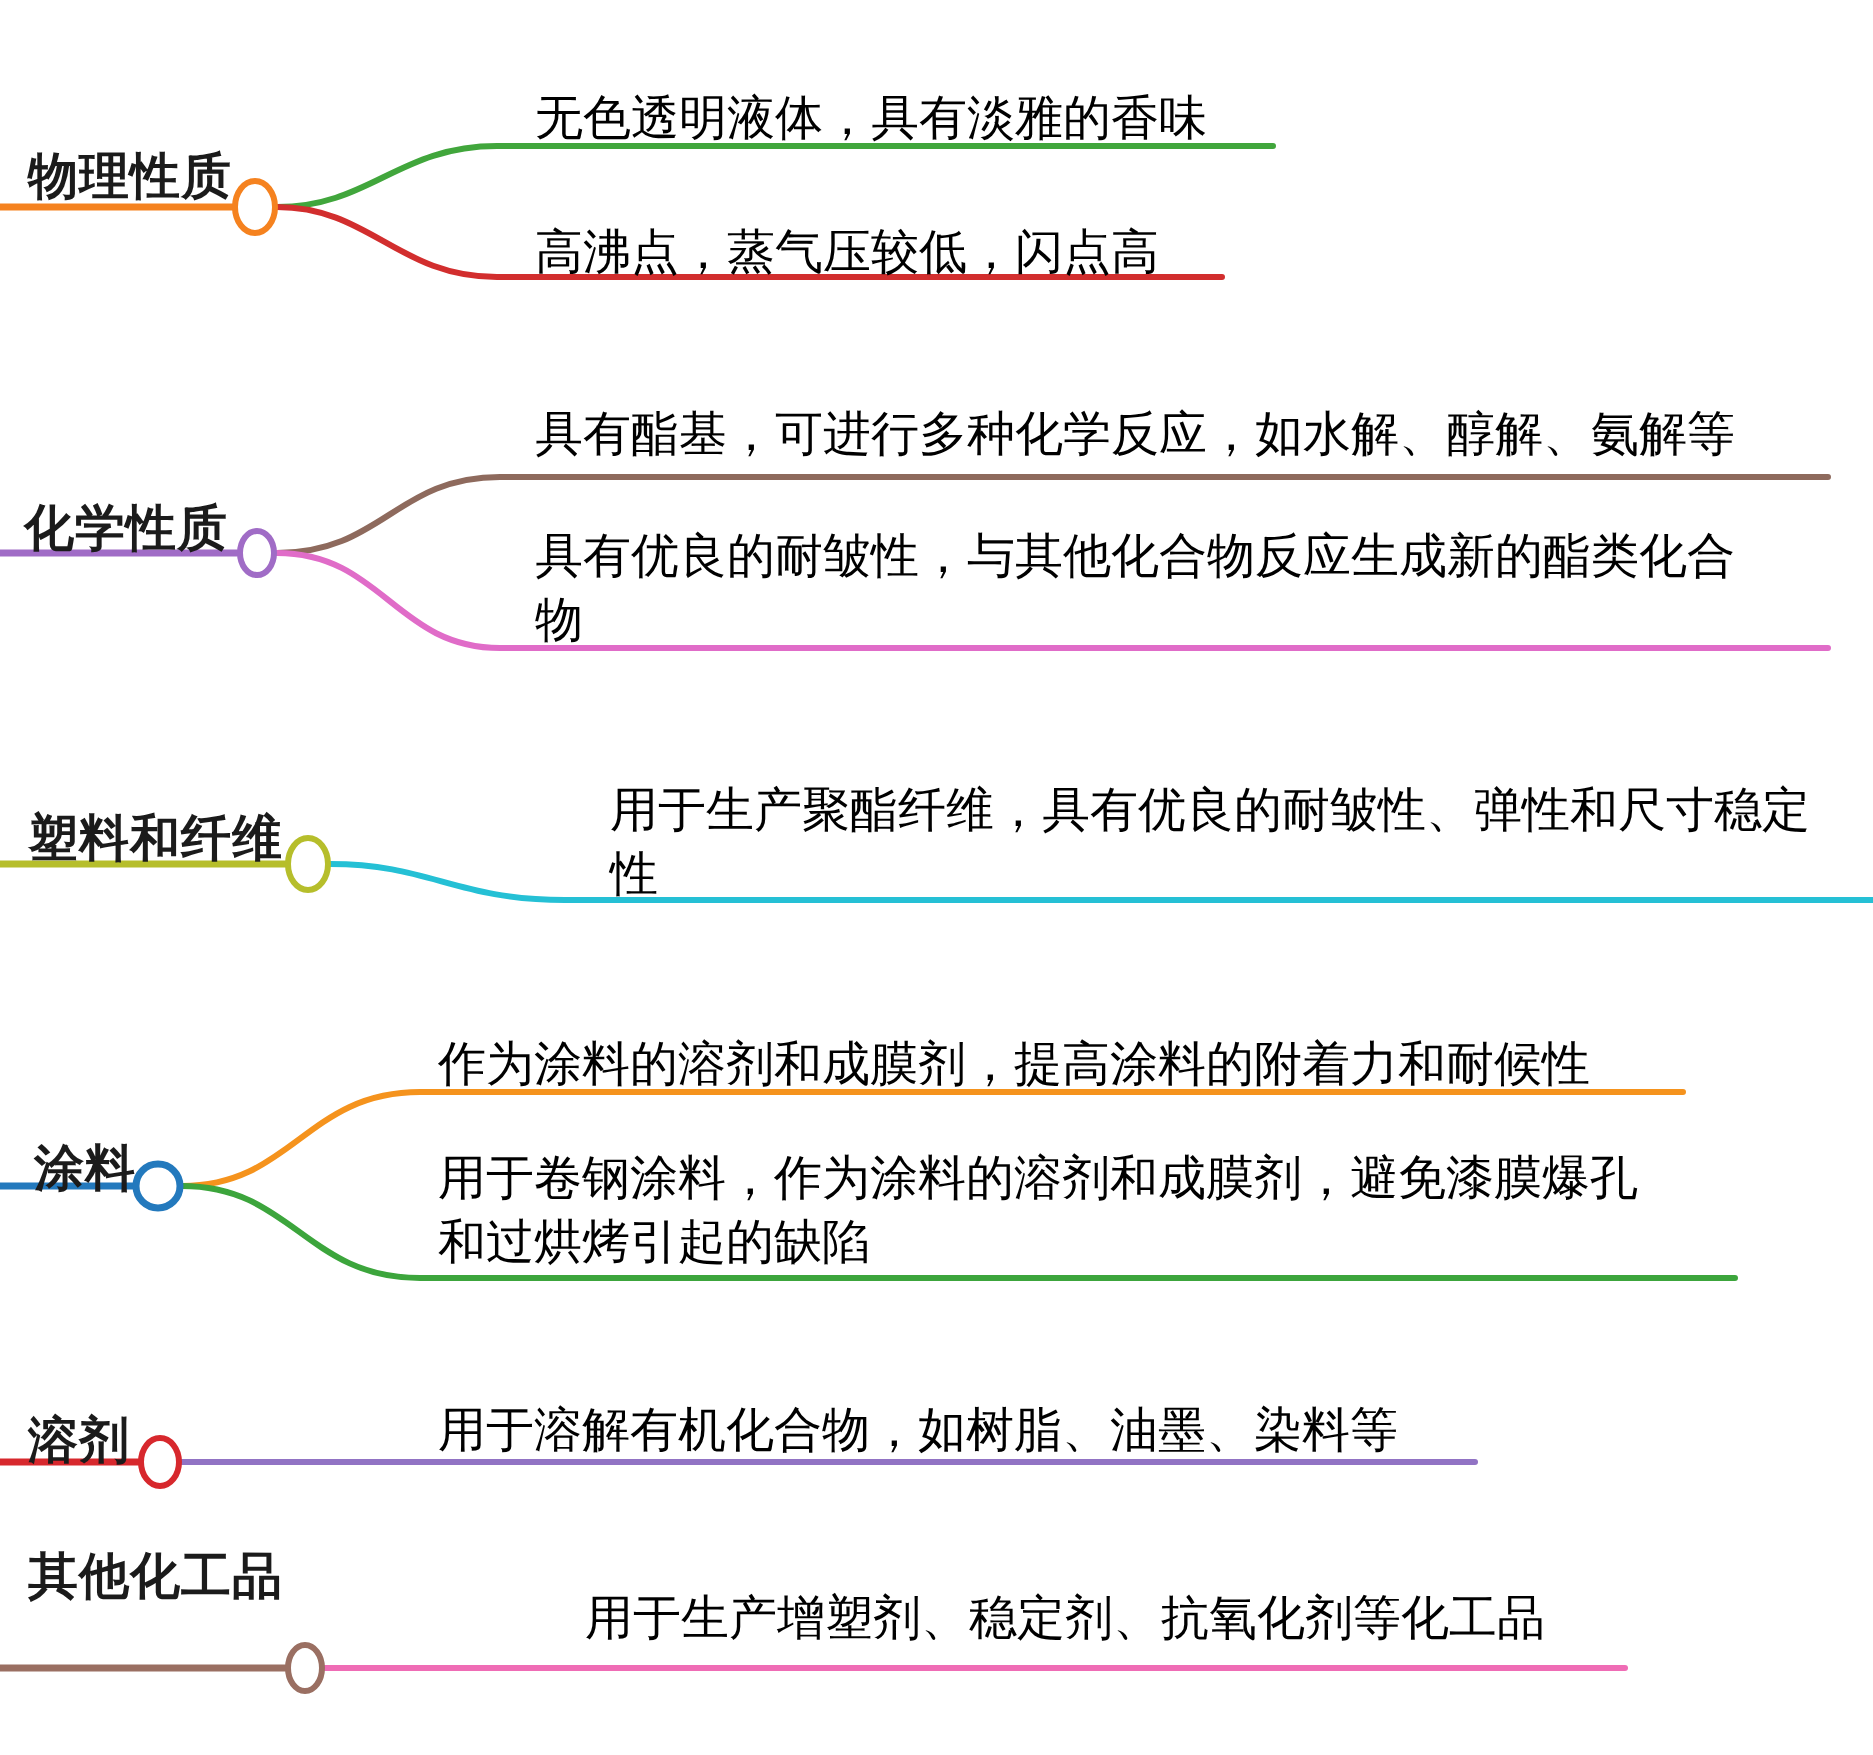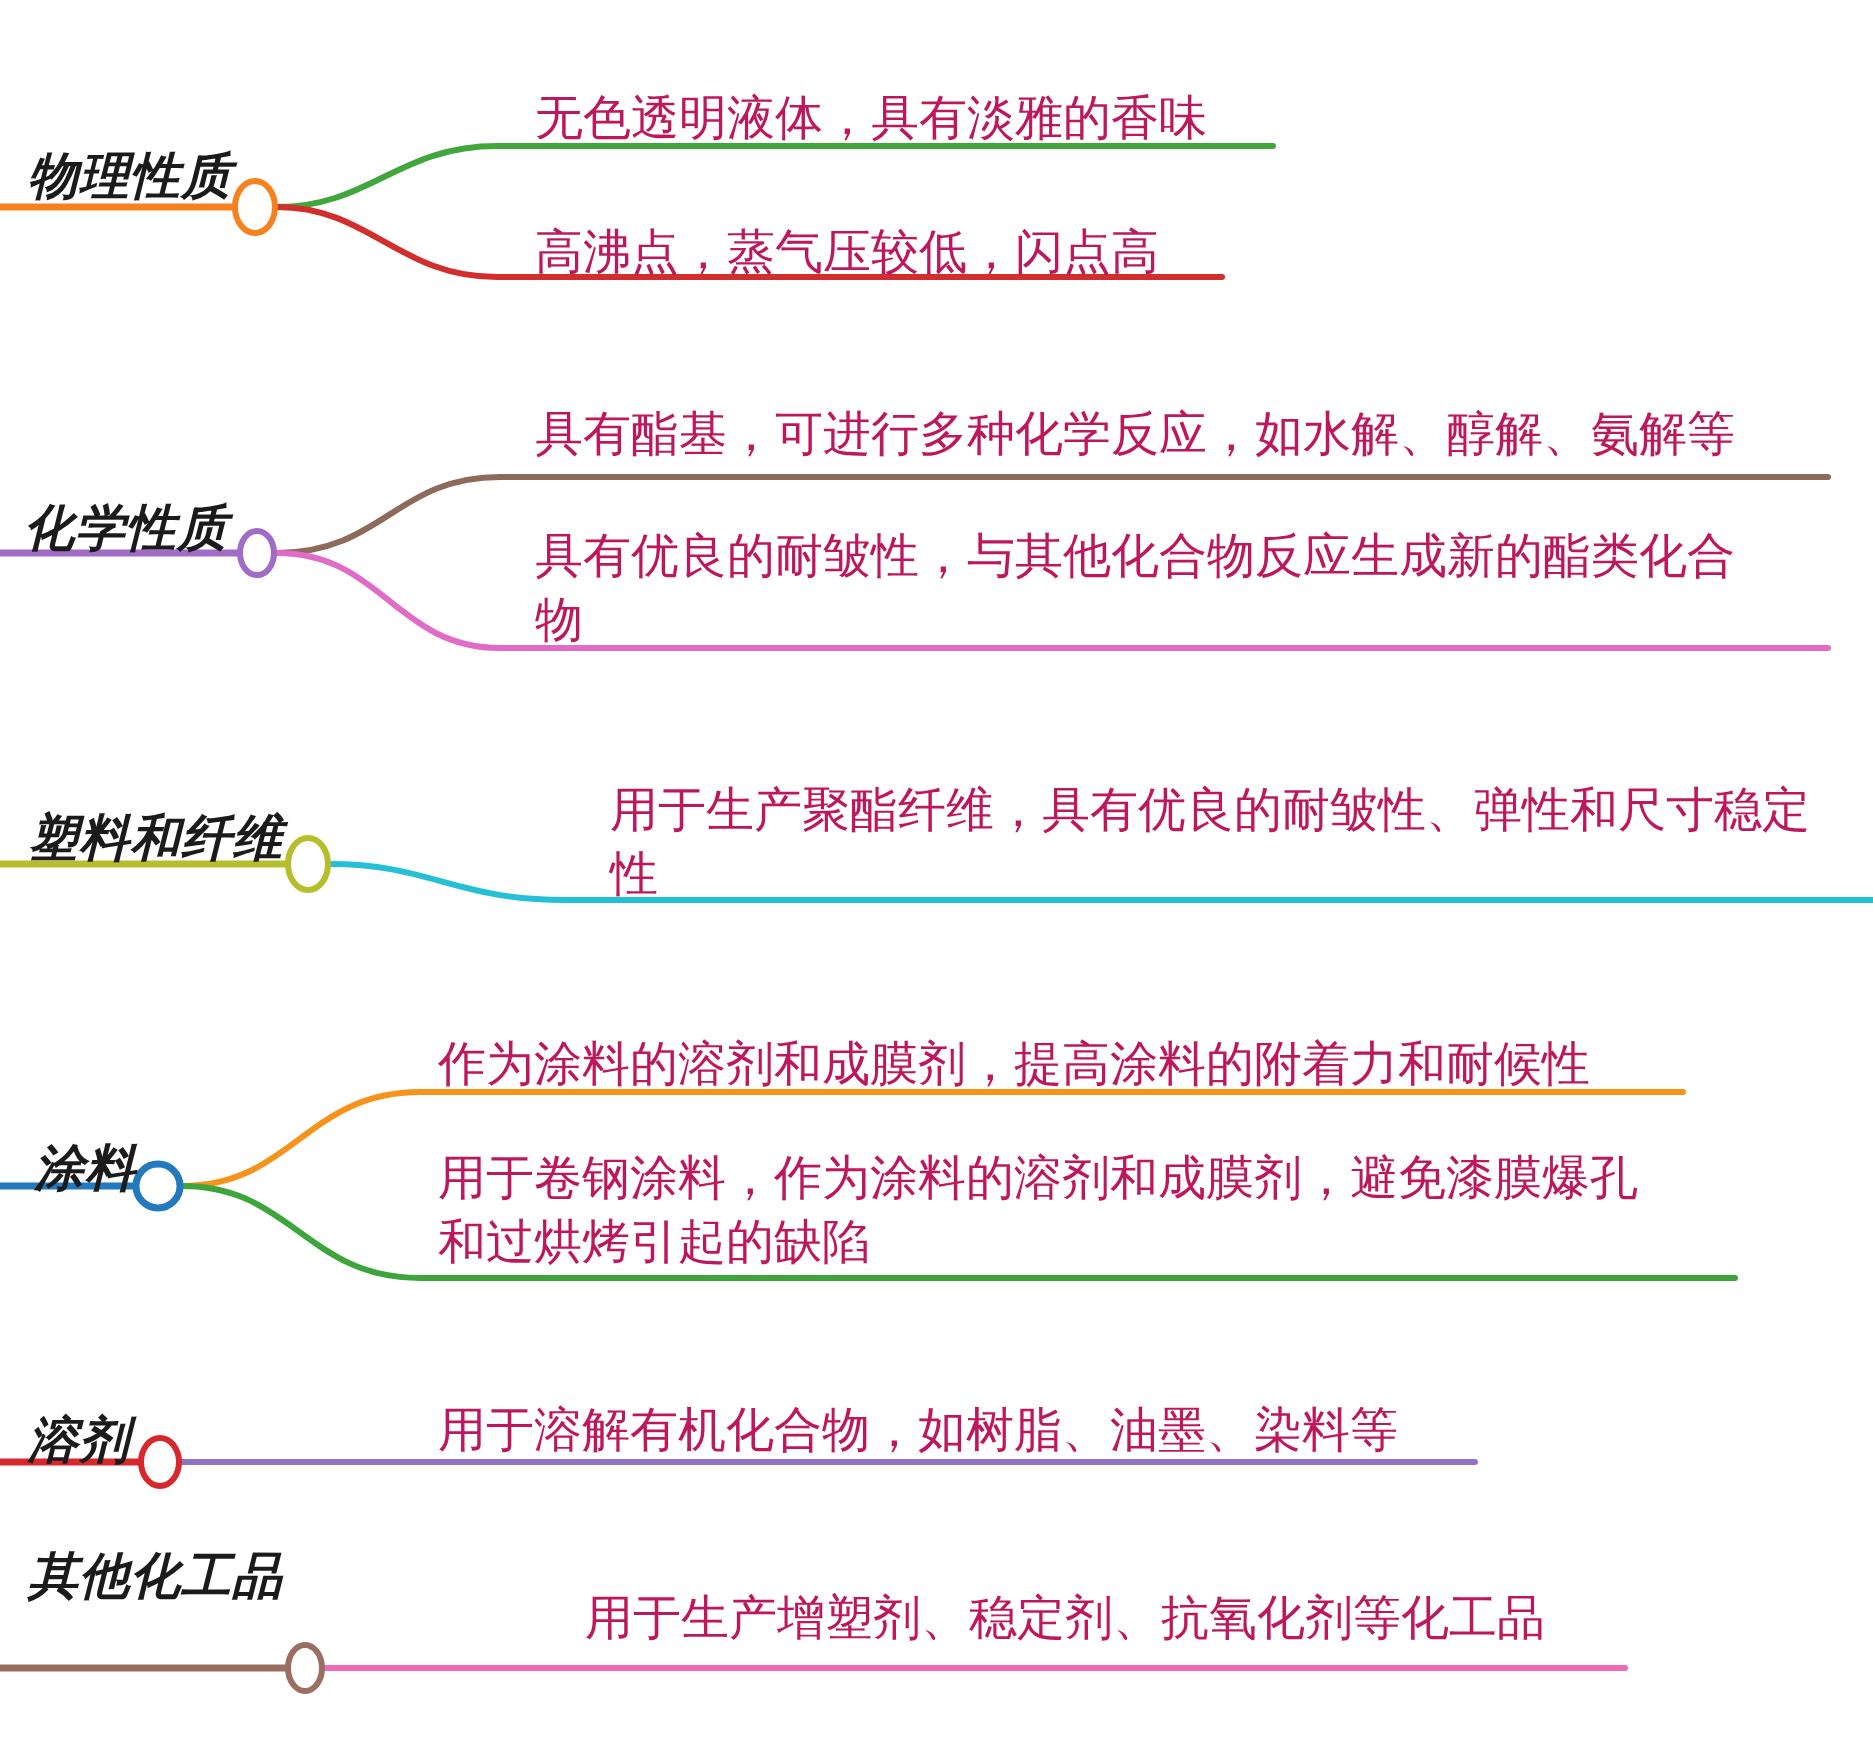--- a/index.html
+++ b/index.html
@@ -21,27 +21,26 @@
     top: 0;
   }
   .topic-label {
     position: absolute;
     font-size: 50px;
     font-weight: 700;
     color: #1b1b1b;
     letter-spacing: 1px;
     white-space: nowrap;
     line-height: 56px;
-    font-style: italic;
   }
   .sub-text {
     position: absolute;
     font-size: 48px;
     font-weight: 400;
-    color: #be185d;
+    color: #000000;
     line-height: 64px;
   }
   .nowrap { white-space: nowrap; }
   .wrap1220 { width: 1220px; }
 </style>
 </head>
 <body>
 
 <div id="stage">
 

